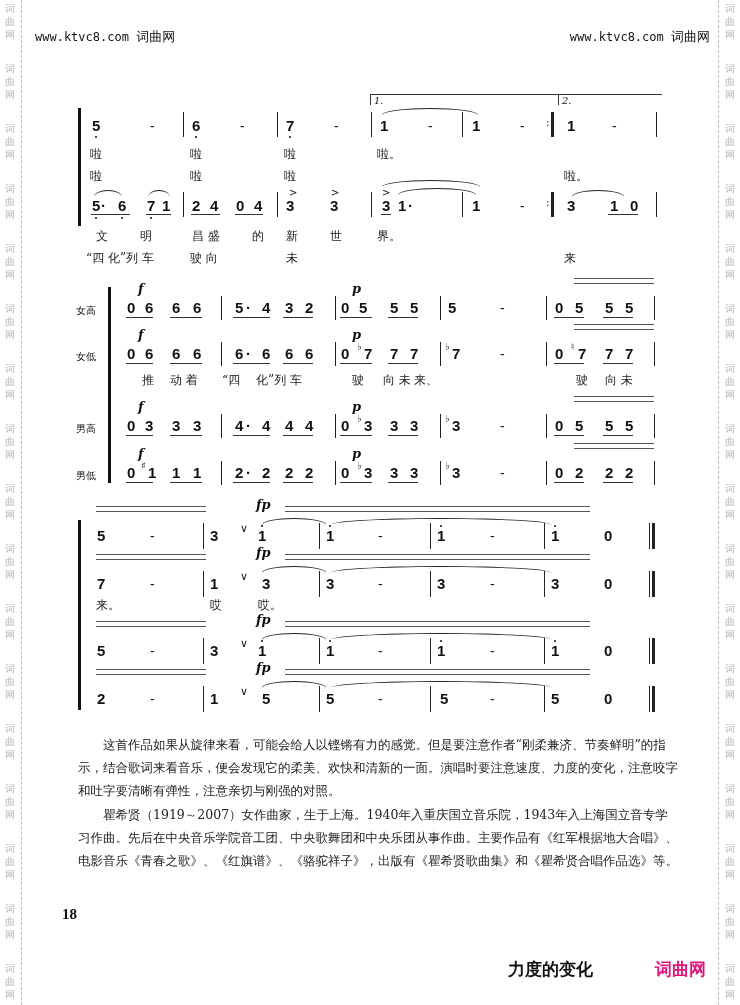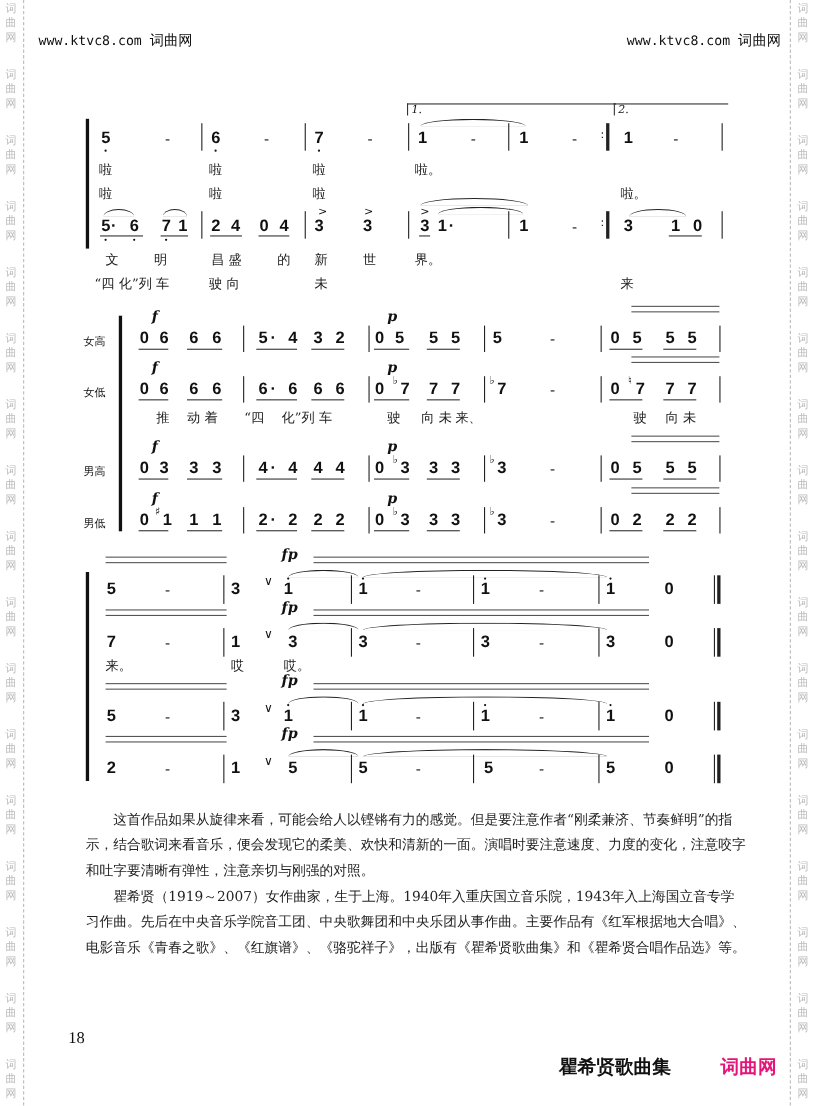--- a/index.html
+++ b/index.html
@@ -27,21 +27,21 @@
   .dot { position:absolute; width:2px; height:2px; background:#111; border-radius:1px; }
   .slur { position:absolute; border-top:1px solid #222; border-radius:50% 50% 0 0 / 100% 100% 0 0; height:6px; }
   .dyn { position:absolute; font-family:"DejaVu Serif", serif; font-style:italic; font-weight:bold; font-size:13px; line-height:13px; }
   .acc { position:absolute; font-size:10px; line-height:10px; }
   .hairpin { position:absolute; height:4px; border-top:1px solid #555; border-bottom:1px solid #555; }
   .volta { position:absolute; border-top:1px solid #333; border-left:1px solid #333; height:10px; font-family:"DejaVu Serif", serif; font-style:italic; font-size:10px; padding-left:3px; line-height:11px; }
   .part-label { position:absolute; font-family:"DejaVu Serif", serif; font-size:10px; }
   .breath { position:absolute; font-size:11px; }
 
   .para { position:absolute; left:78px; width:600px; font-family:"DejaVu Serif", serif; font-size:12.5px; line-height:23px; color:#222; }
-  .pageno { position:absolute; left:62px; top:936px; font-family:"Liberation Serif", serif; font-size:15px; font-weight:normal; }
+  .pageno { position:absolute; left:62px; top:906px; font-family:"Liberation Serif", serif; font-size:15px; font-weight:bold; }
   .src { position:absolute; top:958px; font-size:17px; font-weight:bold; font-family:"DejaVu Sans", sans-serif; }
 </style>
 </head>
 <body>
 
 <div class="wm-line left"></div>
 <div class="wm-line right"></div>
 <div class="wm-col left" id="wmL">
     <div class="wm-group" style="top: 2px;">
       <div>词</div>
@@ -576,14 +576,14 @@
     <div class="hairpin" style="left: 285px; top: 669px; width: 305px;"></div>
     <div class="ly" style="left: 96px; top: 598px;">来。</div>
     <div class="ly" style="left: 210px; top: 598px;">哎</div>
     <div class="ly" style="left: 258px; top: 598px;">哎。</div>
   </div>
 
 <div class="para" style="top:733px; text-indent:2em;">这首作品如果从旋律来看，可能会给人以铿锵有力的感觉。但是要注意作者“刚柔兼济、节奏鲜明”的指示，结合歌词来看音乐，便会发现它的柔美、欢快和清新的一面。演唱时要注意速度、力度的变化，注意咬字和吐字要清晰有弹性，注意亲切与刚强的对照。</div>
 <div class="para" style="top:803px; text-indent:2em;">瞿希贤（1919～2007）女作曲家，生于上海。1940年入重庆国立音乐院，1943年入上海国立音专学习作曲。先后在中央音乐学院音工团、中央歌舞团和中央乐团从事作曲。主要作品有《红军根据地大合唱》、电影音乐《青春之歌》、《红旗谱》、《骆驼祥子》，出版有《瞿希贤歌曲集》和《瞿希贤合唱作品选》等。</div>
 <div class="pageno">18</div>
 
-<div class="src" style="left:508px; color:#111;">瞿希贤歌曲集</div>
+<div class="src" style="left:508px; color:#111;">力度的变化</div>
 <div class="src" id="srcSite" style="left: 655px; color: rgb(228, 21, 122);">词曲网</div>
 
 </body></html>

